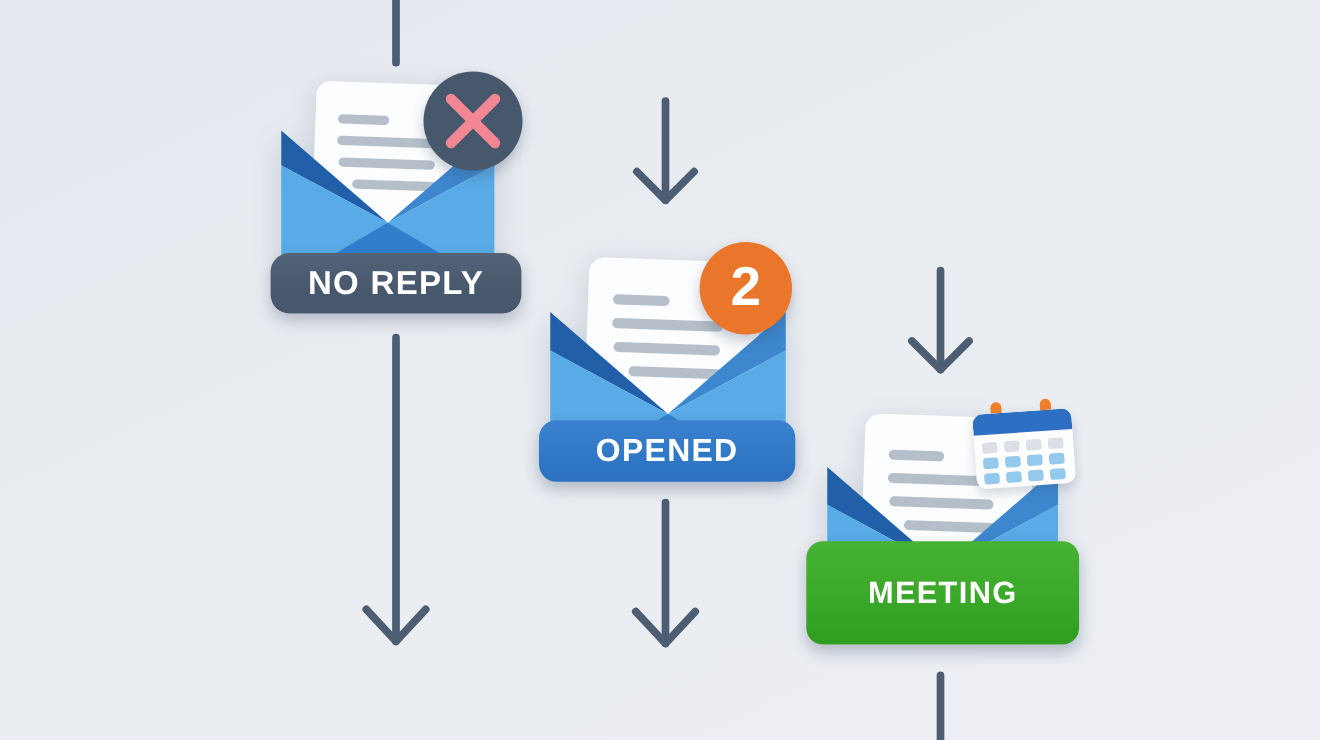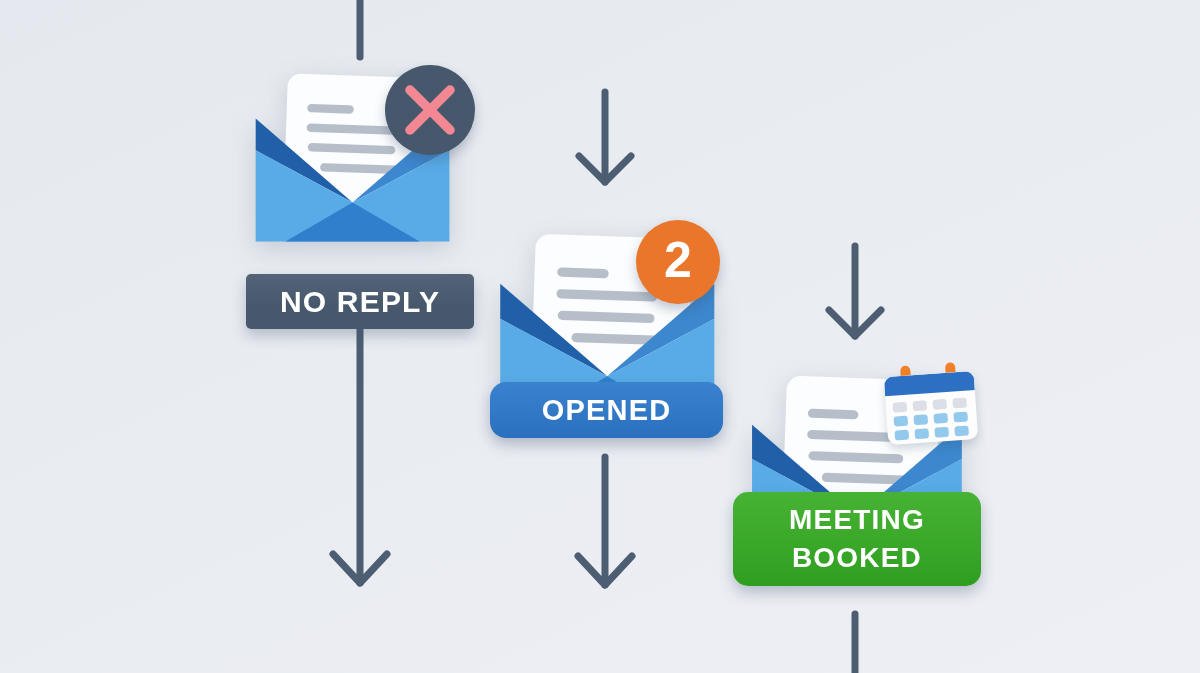--- a/index.html
+++ b/index.html
@@ -30,21 +30,21 @@
   
   .pill{
     position:absolute;
     display:flex;align-items:center;justify-content:center;
     color:#fff;font-weight:700;letter-spacing:1.2px;
     text-align:center;
     box-shadow:0 7px 14px rgba(60,80,110,.30);
   }
   .pill-slate{
     background:linear-gradient(180deg,#546478 0%,var(--slate) 60%);
-    border-radius:5px;font-size:30px;margin-top:44px;
+    border-radius:17px;font-size:30px;
   }
   .pill-blue{
     background:linear-gradient(180deg,var(--label-blue-top) 0%,var(--label-blue-bottom) 100%);
     border-radius:16px;font-size:29px;
   }
   .pill-green{
     background:linear-gradient(180deg,var(--label-green-top) 0%,var(--label-green-bottom) 100%);
     border-radius:15px;font-size:28px;line-height:38px;
     flex-direction:column;
   }
@@ -175,17 +175,16 @@
             <i class="dot-b"></i>
           <i class="dot-b"></i>
             <i class="dot-b"></i>
             <i class="dot-b"></i>
             <i class="dot-b"></i>
         </div>
       </div>
     </div>
     <div class="pill pill-green" style="left:3px;top:132px;width:248px;height:94px;">
       <span>MEETING</span>
-      <span>BOOKED</span>
     </div>
   </div>
 
 </div>
 
 </body></html>

